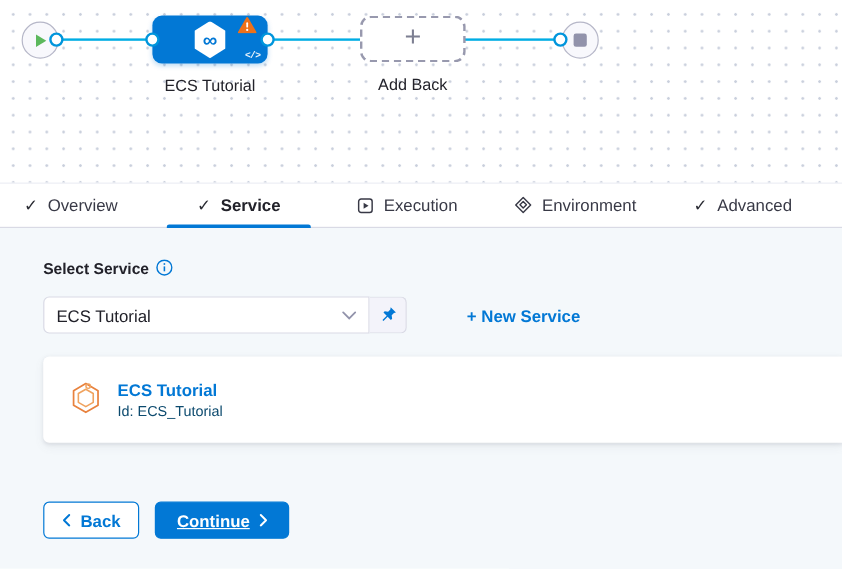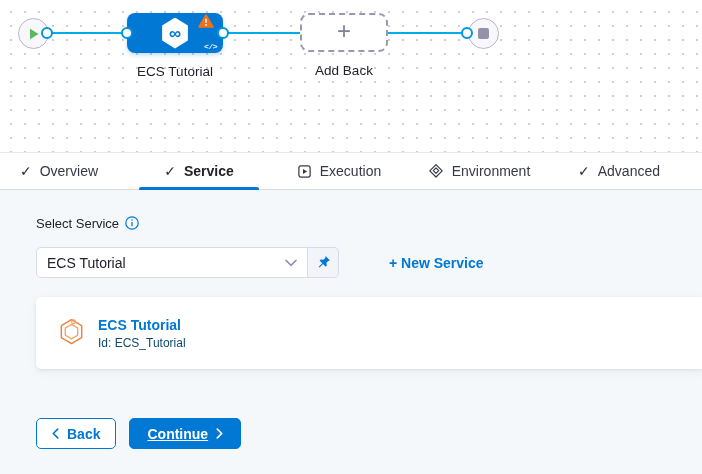--- a/index.html
+++ b/index.html
@@ -72,21 +72,21 @@
   .tab.active .tab-underline {
     position:absolute; left:10px; right:10px; bottom:-1px; height:3px;
     background:#0278d5; border-radius:2px 2px 0 0;
   }
   .tab-icon { line-height:0; }
   
   .content {
     height:284px; background:#f4f8fb; padding:25px 0 0 36px;
   }
   .select-label-row { display:flex; align-items:center; gap:6px; height:16px; }
-  .select-label { font-size:13px; font-weight:400; color:#22222a; }
+  .select-label { font-size:13px; font-weight:700; color:#22222a; }
   .info-icon { line-height:0; cursor:pointer; }
   .select-row { margin-top:16px; display:flex; align-items:center; }
   .select-box {
     width:272px; height:31px; background:#fff; border:1px solid #d9dae5;
     border-radius:5px 0 0 5px; display:flex; align-items:center;
     justify-content:space-between; padding:0 10px; font-size:14px;
     color:#22222a; cursor:pointer;
   }
   .pin-btn {
     width:31px; height:31px; background:#f3f3fa; border:1px solid #d9dae5;

